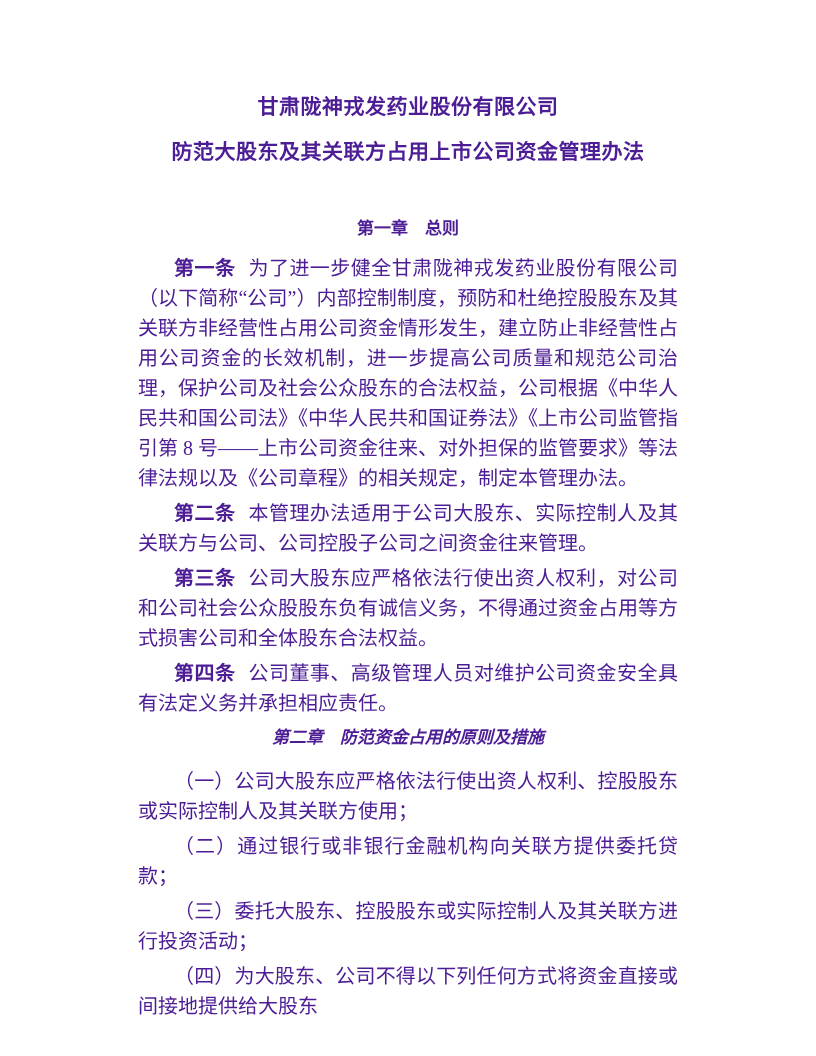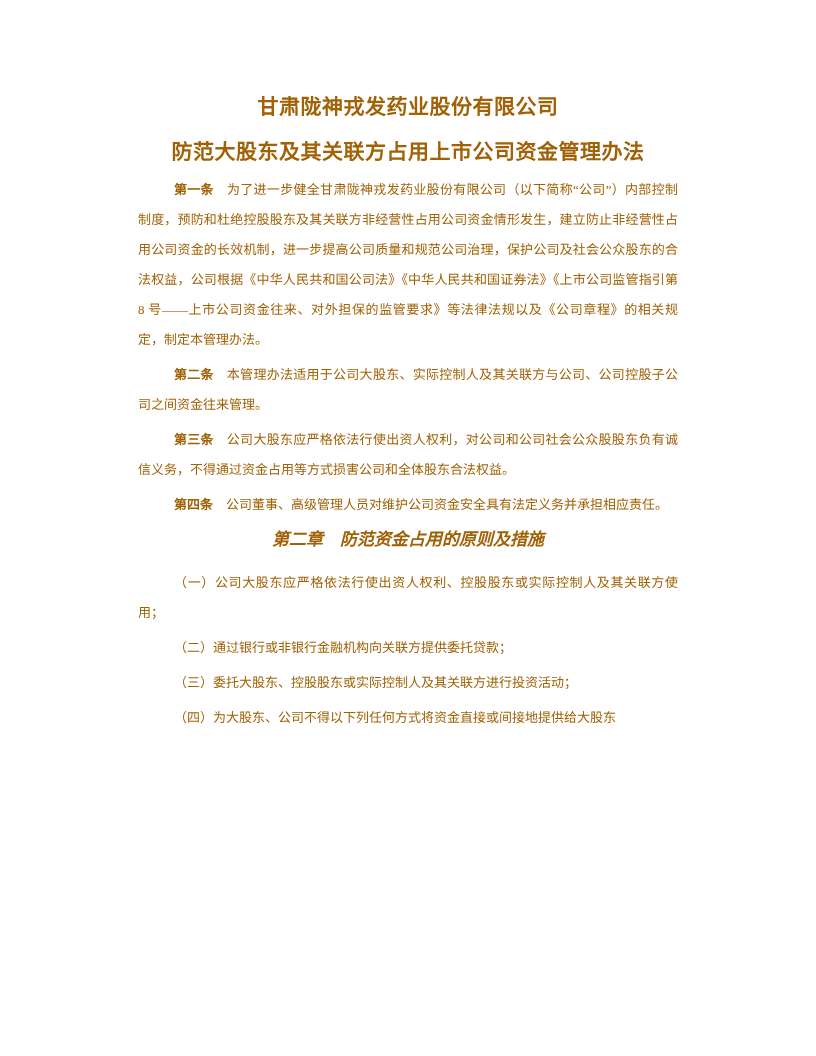--- a/index.html
+++ b/index.html
@@ -10,21 +10,21 @@
   .page {
     position: relative;
     width: 744px;
     height: 1056px;
     margin: 0 auto;
     background: #ffffff;
     box-sizing: border-box;
     padding: 85px 102px 40px 102px;
     overflow: hidden;
     font-family: "Liberation Serif", "DejaVu Serif", serif;
-    color: #a16207;
+    color: #4c1d95;
   }
   .doc-title {
     margin: 0;
     font-size: 21px;
     font-weight: bold;
     line-height: 45px;
     text-align: center;
     letter-spacing: 0.5px;
   }
   .chapter-heading {
@@ -37,37 +37,38 @@
   .chapter-heading.first {
     margin-top: 39px;
   }
   .chapter-heading.later {
     margin-top: 0px;
     margin-bottom: 13px;
     font-style: italic;
   }
   .para {
     margin: 0 0 5px 0;
-    font-size: 13px;
+    font-size: 20px;
     line-height: 30px;
     text-align: justify;
     text-indent: 36px;
   }
   .article-label {
     font-weight: bold;
     padding-right: 13px;
   }
 </style>
 </head>
 <body>
 
 <div class="page">
   <h1 class="doc-title">甘肃陇神戎发药业股份有限公司</h1>
   <h1 class="doc-title">防范大股东及其关联方占用上市公司资金管理办法</h1>
   <div id="doc-body">
+      <h2 class="chapter-heading first">第一章　总则</h2>
       <p class="para"><span class="article-label">第一条</span><span>为了进一步健全甘肃陇神戎发药业股份有限公司（以下简称“公司”）内部控制制度，预防和杜绝控股股东及其关联方非经营性占用公司资金情形发生，建立防止非经营性占用公司资金的长效机制，进一步提高公司质量和规范公司治理，保护公司及社会公众股东的合法权益，公司根据《中华人民共和国公司法》《中华人民共和国证券法》《上市公司监管指引第 8 号——上市公司资金往来、对外担保的监管要求》等法律法规以及《公司章程》的相关规定，制定本管理办法。</span></p>
       <p class="para"><span class="article-label">第二条</span><span>本管理办法适用于公司大股东、实际控制人及其关联方与公司、公司控股子公司之间资金往来管理。</span></p>
       <p class="para"><span class="article-label">第三条</span><span>公司大股东应严格依法行使出资人权利，对公司和公司社会公众股股东负有诚信义务，不得通过资金占用等方式损害公司和全体股东合法权益。</span></p>
       <p class="para"><span class="article-label">第四条</span><span>公司董事、高级管理人员对维护公司资金安全具有法定义务并承担相应责任。</span></p>
       <h2 class="chapter-heading later">第二章　防范资金占用的原则及措施</h2>
       <p class="para item">（一）公司大股东应严格依法行使出资人权利、控股股东或实际控制人及其关联方使用；</p>
       <p class="para item">（二）通过银行或非银行金融机构向关联方提供委托贷款；</p>
       <p class="para item">（三）委托大股东、控股股东或实际控制人及其关联方进行投资活动；</p>
       <p class="para item">（四）为大股东、公司不得以下列任何方式将资金直接或间接地提供给大股东</p>
     </div>

